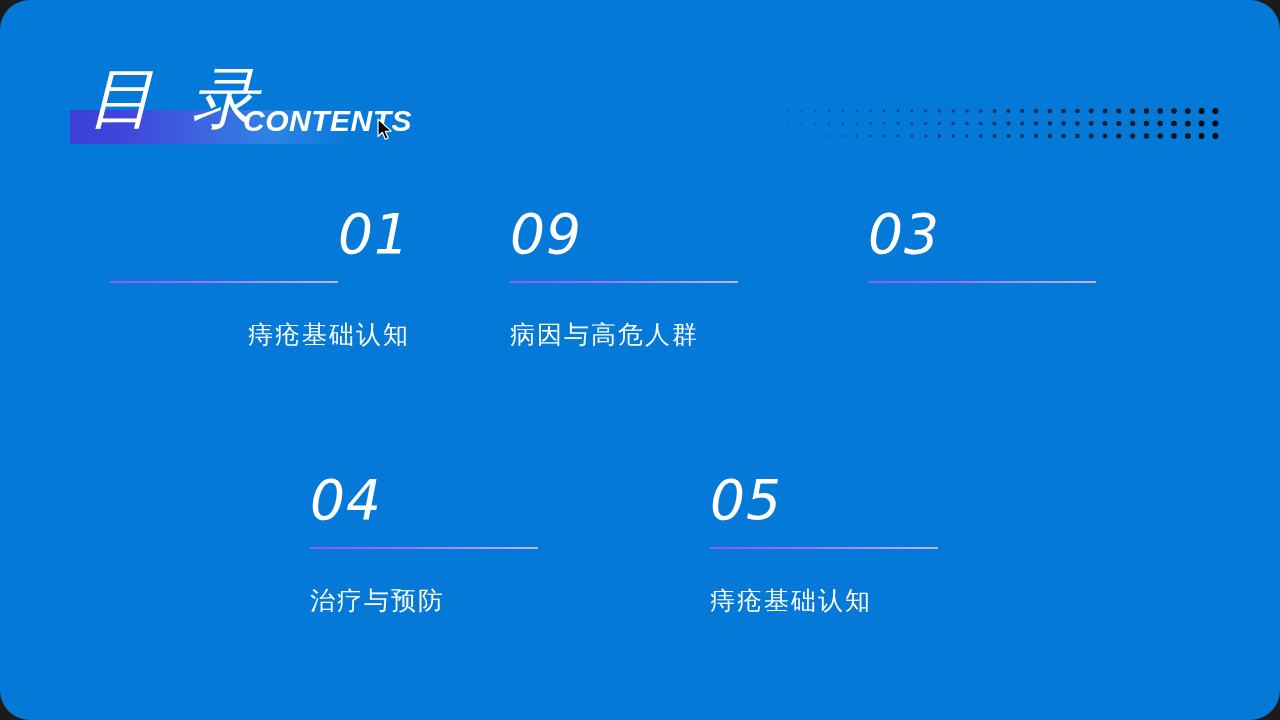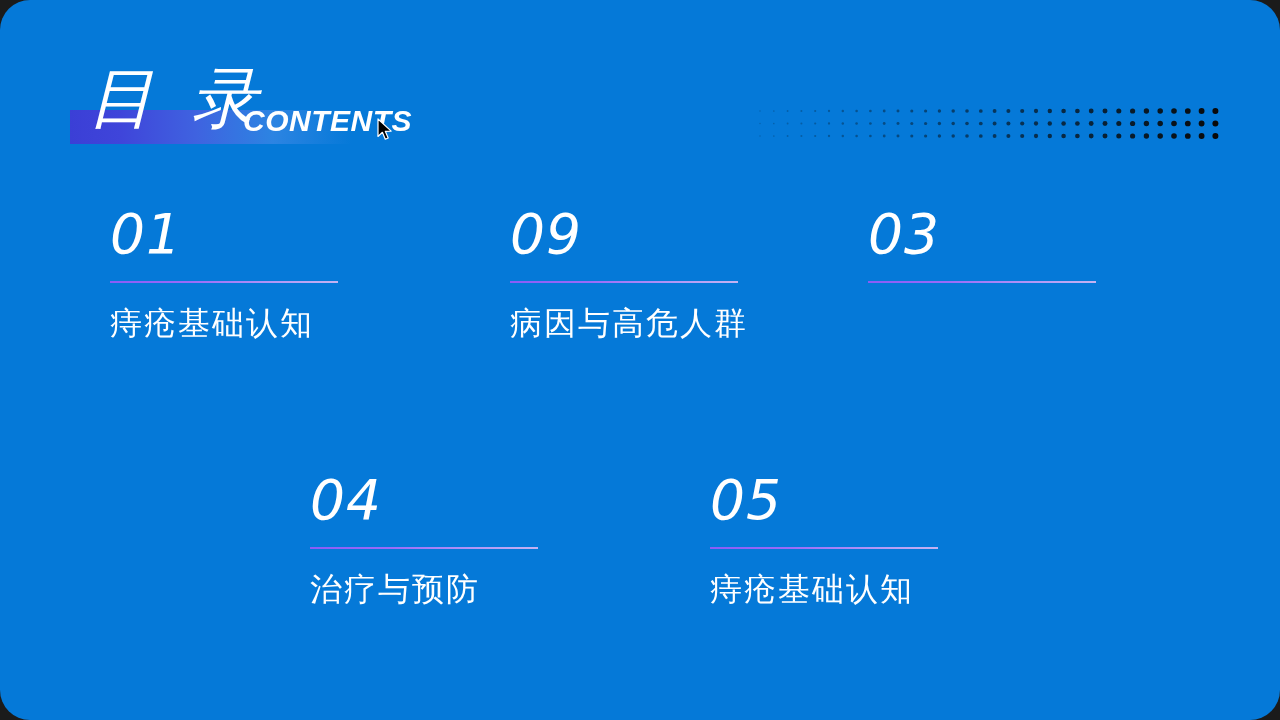--- a/index.html
+++ b/index.html
@@ -99,31 +99,31 @@
   }
 
   .toc-rule {
     width: 228px;
     height: 2px;
     margin-top: 12px;
     background: linear-gradient(90deg, #8b5cf6 0%, #9b6bf8 35%, #b59af6 75%, #c5b3f2 100%);
   }
 
   .toc-label {
-    margin-top: 20px;
-    font-size: 32px;
+    margin-top: 36px;
+    font-size: 25px;
     line-height: 1.25;
     color: #ffffff;
     letter-spacing: 2px;
     font-weight: 400;
     white-space: nowrap;
     font-family: "DejaVu Sans", "Liberation Sans", sans-serif;
   }
 
-  #item-1 { left: 110px; top: 207px; }
+  #item-1 { left: 110px; top: 207px; text-align: right; }
   #item-2 { left: 510px; top: 207px; }
   #item-3 { left: 868px; top: 207px; }
   #item-4 { left: 310px; top: 473px; }
   #item-5 { left: 710px; top: 473px; }
 
   
   #mouse-cursor {
     position: absolute;
     left: 377px;
     top: 118px;

